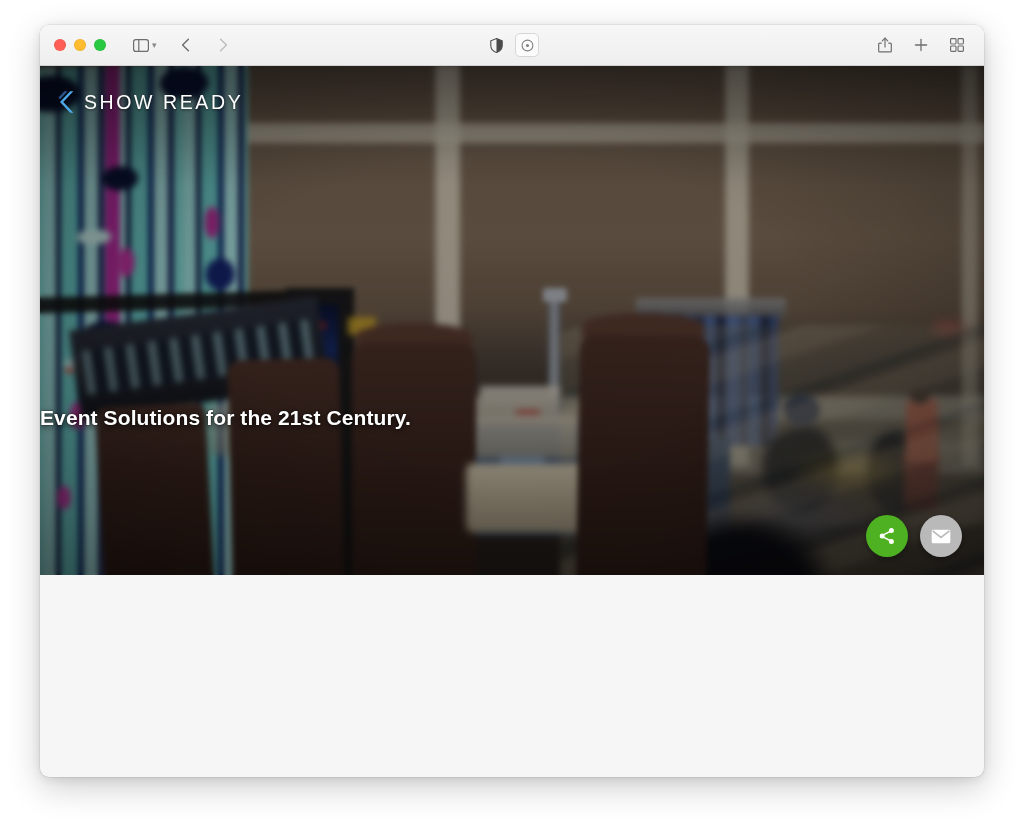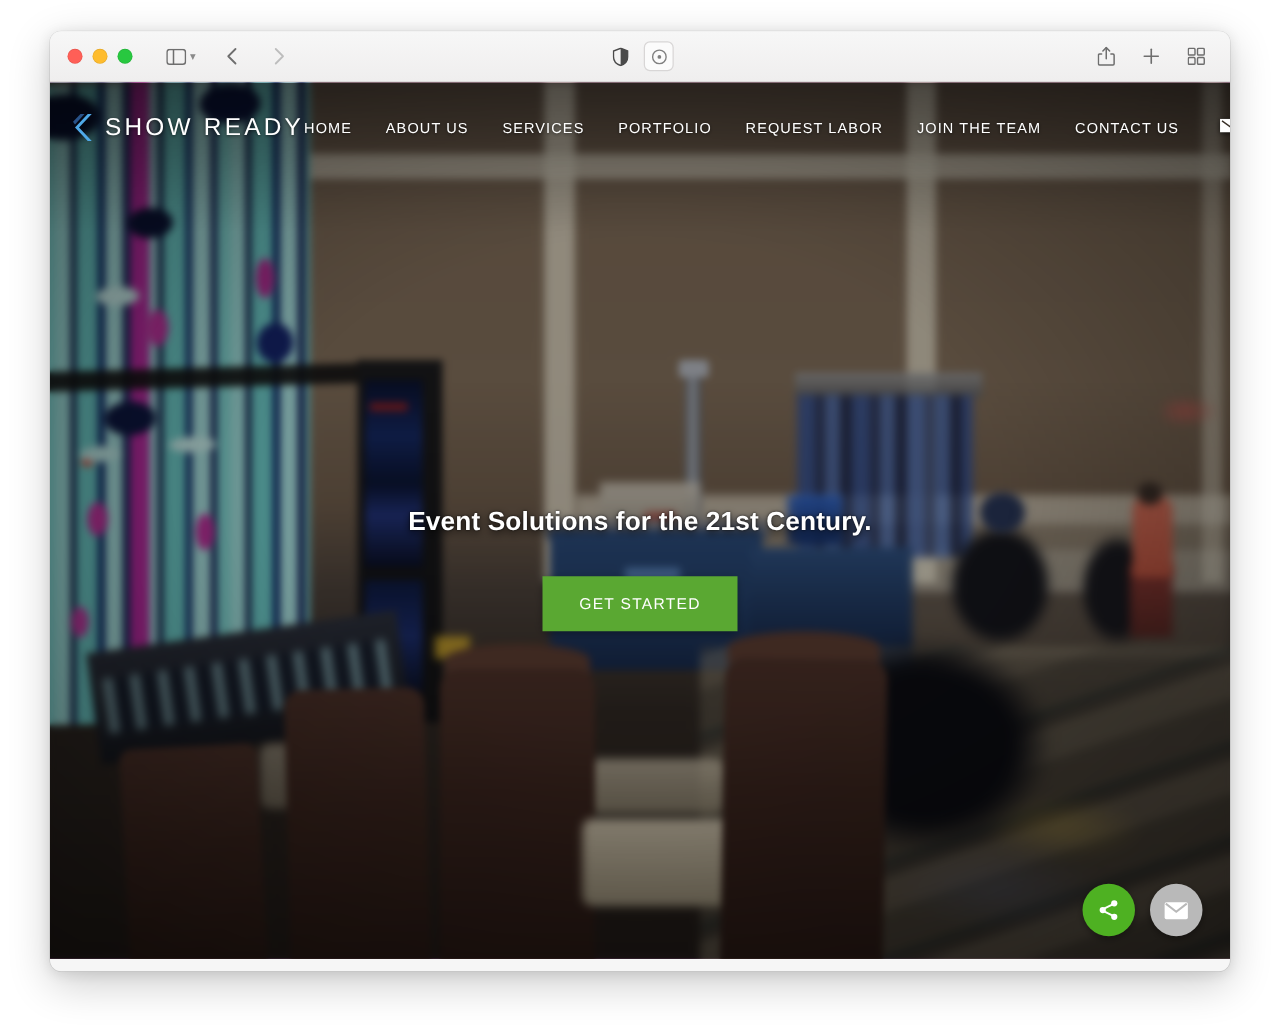--- a/index.html
+++ b/index.html
@@ -116,23 +116,23 @@
     display: flex;
     align-items: center;
     gap: 10px;
     z-index: 2;
   }
 
   
   .viewport {
     position: relative;
     width: 944px;
-    height: 701px;
+    height: 509px;
     overflow: hidden;
-    background: #701a75;
+    background: #7f1d1d;
   }
 
   
   .photo { position: absolute; inset: 0; overflow: hidden; }
 
   
   .room-base {
     position: absolute; inset: 0;
     background:
       linear-gradient(180deg,
@@ -500,21 +500,21 @@
   .nav-icons { display: flex; align-items: center; gap: 17px; margin-left: 6px; }
   .nav-icon { color: #ffffff; display: block; filter: drop-shadow(0 1px 2px rgba(0,0,0,.6)); }
 
   
   .hero {
     position: absolute;
     left: 0; right: 0;
     top: 340px;
     z-index: 4;
     display: flex;
-    flex-direction: column;
+    flex-direction: row;
     align-items: center;
   }
   .hero-title {
     color: #ffffff;
     font-size: 21px;
     font-weight: bold;
     letter-spacing: .1px;
     text-shadow: 0 2px 7px rgba(0,0,0,.75), 0 0 2px rgba(0,0,0,.8);
     white-space: nowrap;
   }
@@ -696,45 +696,24 @@
     <div class="site-header">
 
       <div class="logo">
         <svg class="logo-mark" width="17" height="24" viewBox="0 0 17 24">
           <path d="M15.4 1.2 L5.2 12 L15.4 22.8 L12.2 22.8 L2 12 L12.2 1.2 Z" fill="#4fa9e8"></path>
           <path d="M9.6 1.2 L2 9.6 L0.4 7.4 L6.4 1.2 Z" fill="#2f5f9e" opacity="0.85"></path>
         </svg>
         <span class="logo-text">SHOW READY</span>
       </div>
 
-      <nav class="site-nav">
-        <a class="nav-link" href="#">HOME</a>
-        <a class="nav-link" href="#">ABOUT US</a>
-        <a class="nav-link" href="#">SERVICES</a>
-        <a class="nav-link" href="#">PORTFOLIO</a>
-        <a class="nav-link" href="#">REQUEST LABOR</a>
-        <a class="nav-link" href="#">JOIN THE TEAM</a>
-        <a class="nav-link" href="#">CONTACT US</a>
-
-        <span class="nav-icons">
-          <span class="nav-icon">
-            <svg width="16" height="11" viewBox="0 0 16 11" fill="currentColor">
-              <path d="M0.8 0.8 H15.2 V10.2 H0.8 Z M1.4 1.6 L8 6.4 L14.6 1.6" fill="none" stroke="currentColor" stroke-width="1.5"></path>
-              <path d="M0.6 0.6 H15.4 V10.4 H0.6 Z" fill="currentColor"></path>
-              <path d="M1.6 1.7 L8 6.3 L14.4 1.7" fill="none" stroke="#3a3128" stroke-width="1.1"></path>
-            </svg>
-          </span>
-
-        </span>
-      </nav>
     </div>
 
     <div class="hero">
       <h1 class="hero-title">Event Solutions for the 21st Century.</h1>
-      <button class="hero-cta">GET STARTED</button>
     </div>
 
     <div class="fabs">
       <button class="fab share">
         <svg width="18" height="18" viewBox="0 0 18 18" fill="currentColor">
           <circle cx="13.4" cy="3.6" r="2.5"></circle>
           <circle cx="4.2" cy="9" r="2.5"></circle>
           <circle cx="13.4" cy="14.4" r="2.5"></circle>
           <line x1="4.8" y1="8.1" x2="12.6" y2="4.3" stroke="currentColor" stroke-width="1.6"></line>
           <line x1="4.8" y1="9.9" x2="12.6" y2="13.7" stroke="currentColor" stroke-width="1.6"></line>

